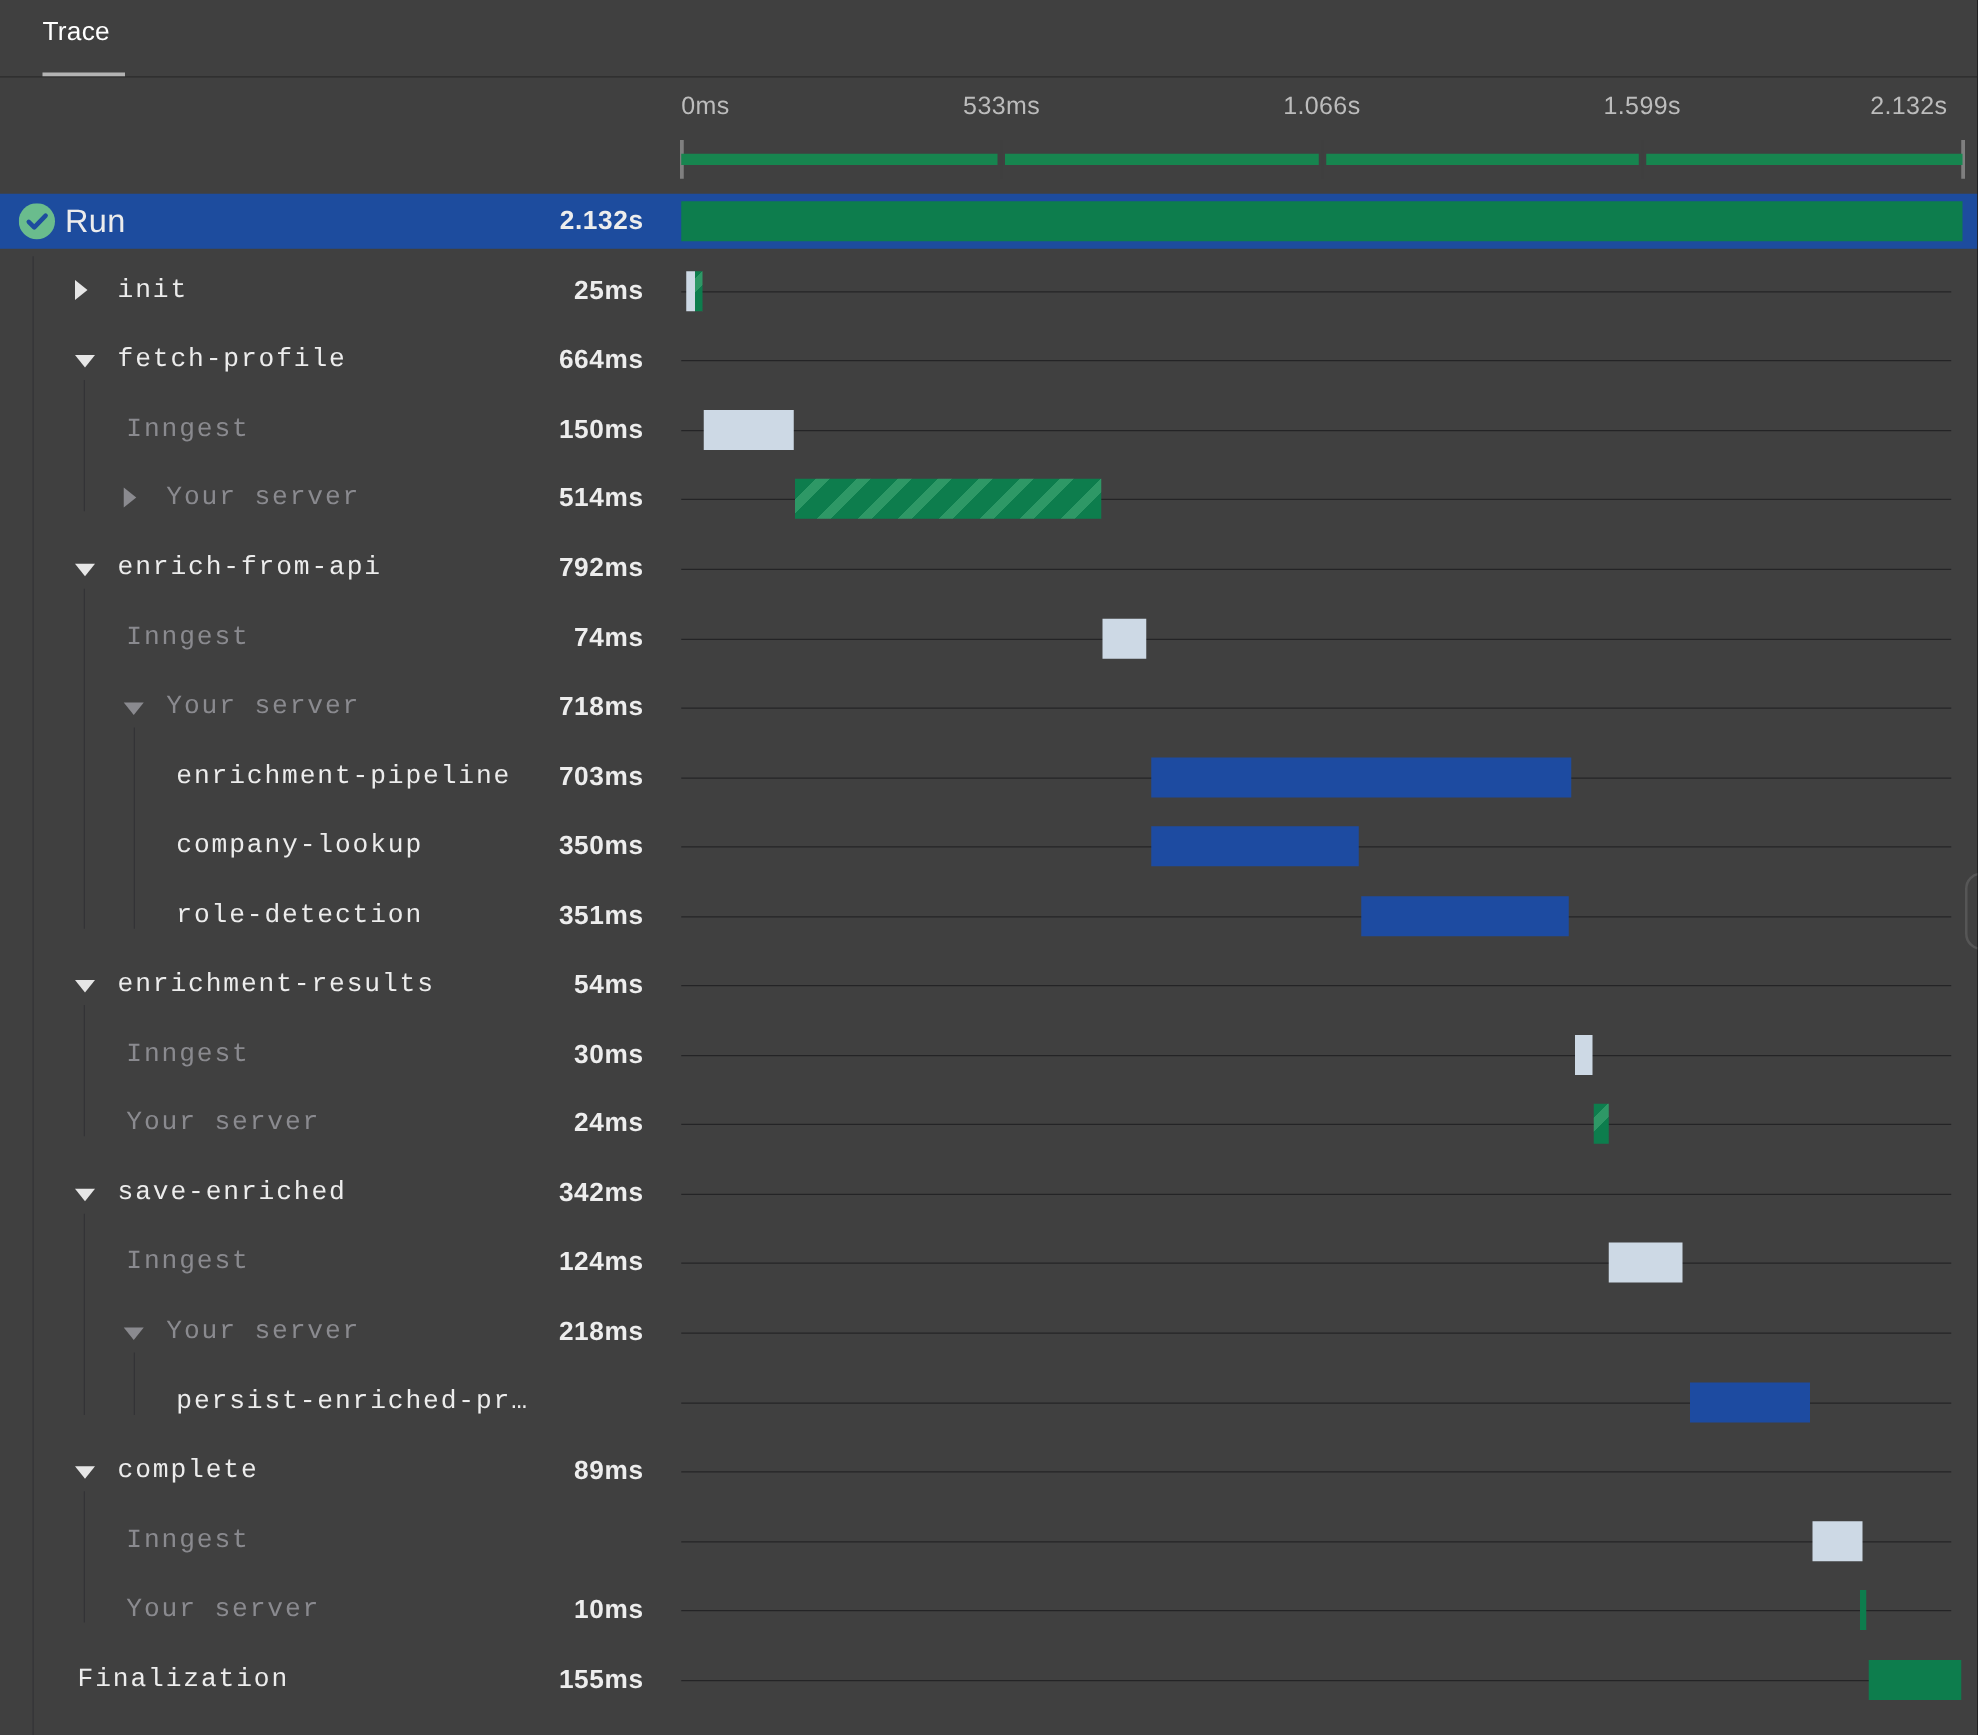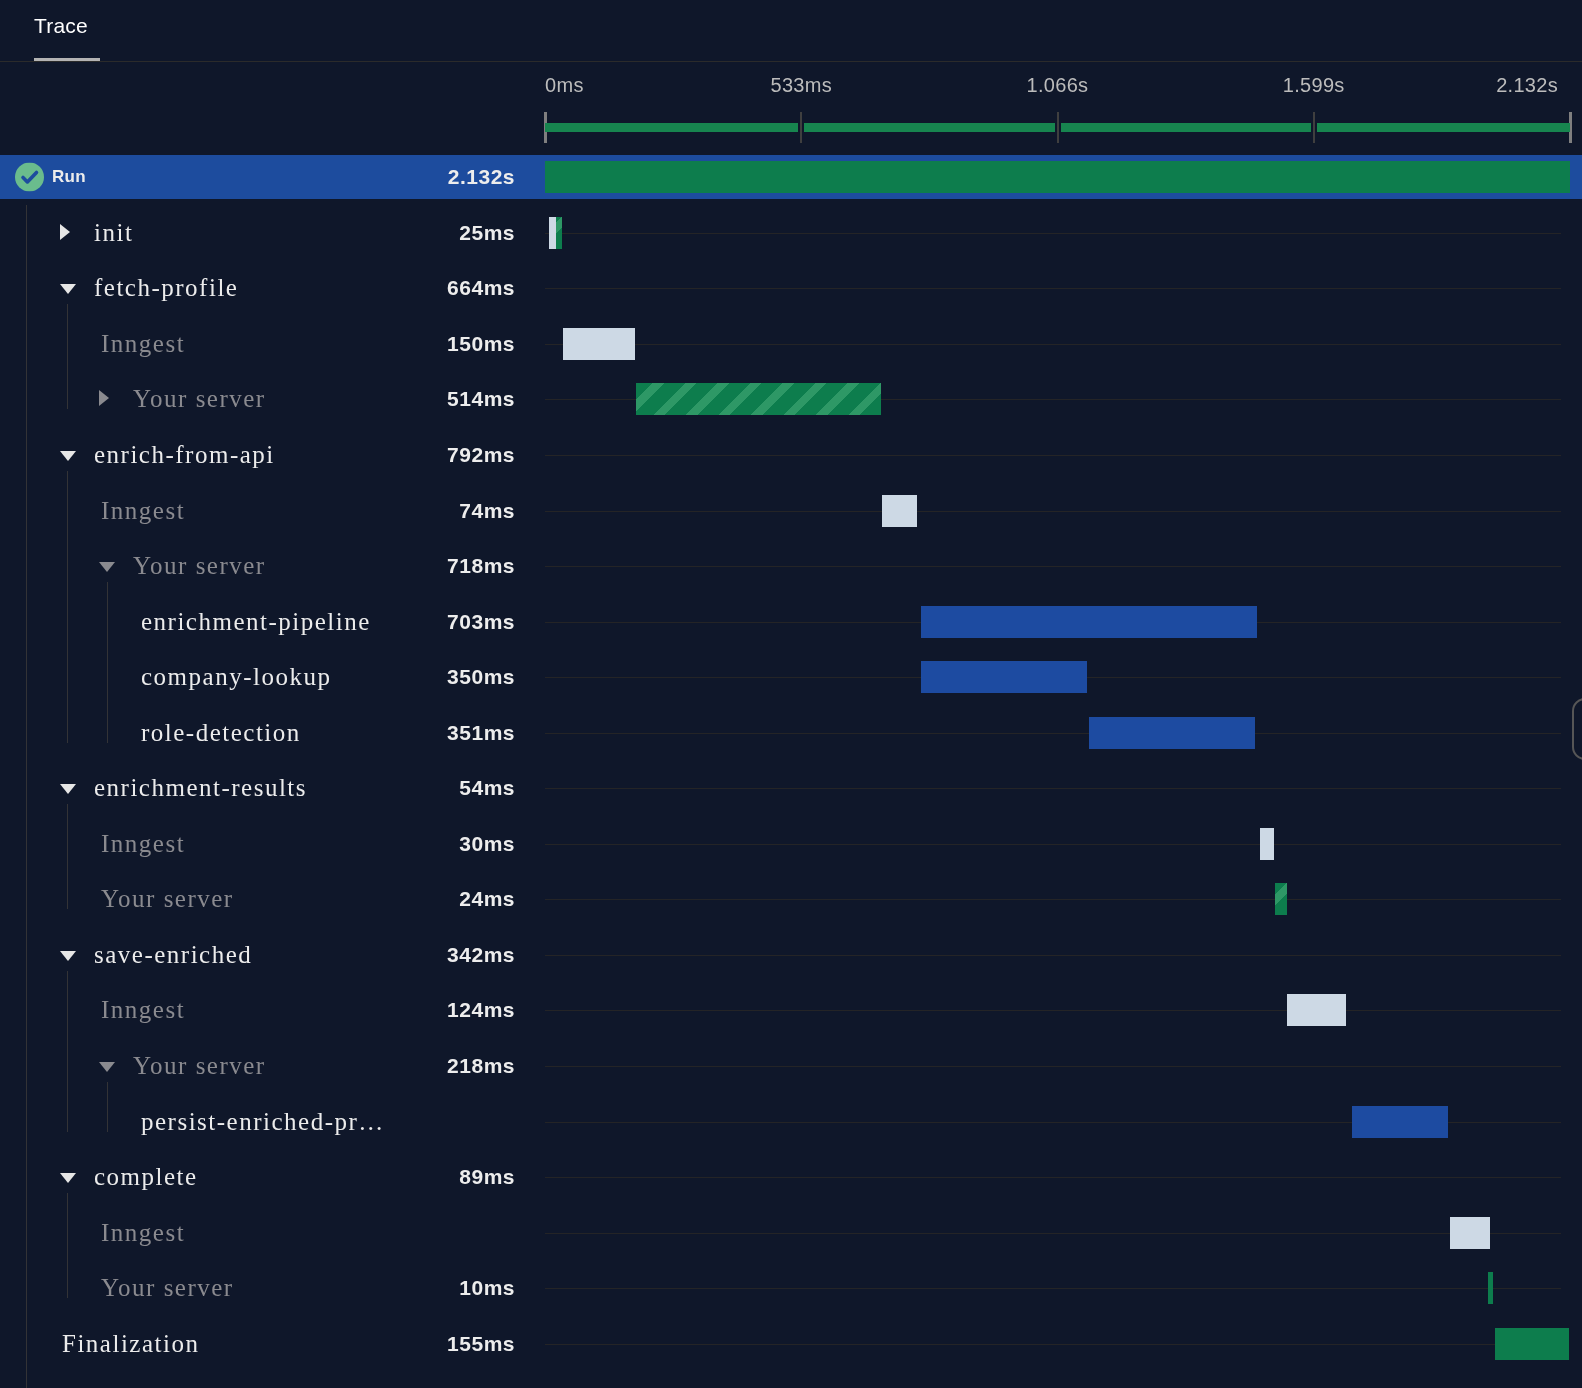--- a/index.html
+++ b/index.html
@@ -1,38 +1,38 @@
 <!DOCTYPE html>
 <html><head>
 <meta charset="utf-8">
 <style>
   html,body{margin:0;padding:0;background:#0b0b0c;}
-  .app{position:relative;width:1582px;height:1388px;background:#0f172a;overflow:hidden;
+  .app{position:relative;width:1582px;height:1388px;background:#404040;overflow:hidden;
        font-family:"Liberation Sans",sans-serif;}
   
   .header{position:absolute;left:0;top:0;width:1582px;height:61px;border-bottom:1px solid #2b2b2b;}
   .tab{position:absolute;left:34px;top:14px;height:47px;cursor:pointer;}
   .tab-label{color:#ffffff;font-size:21px;font-weight:500;letter-spacing:.2px;}
   .tab-underline{position:absolute;left:0;bottom:0;width:66px;height:3px;background:#b3b3b3;}
   
   .ruler-area{position:absolute;left:0;top:62px;width:1570px;height:93px;}
   .ruler-label{position:absolute;top:12px;font-size:20px;color:#bcbcbc;letter-spacing:.3px;white-space:nowrap;}
   .tick{position:absolute;top:50px;height:31px;}
   .tick-end{width:3px;background:#7f7f7f;}
   .tick-mid{width:2px;background:#3f3f3f;}
   .minimap-seg{position:absolute;top:61px;height:9px;background:var(--minimap);}
   
   .row{position:absolute;left:0;width:1582px;cursor:pointer;}
   .row.selected{background:var(--accent-blue);}
   .row-line{position:absolute;left:545px;width:1016px;height:1px;top:50%;background:#242426;}
   .row-label{position:absolute;top:50%;transform:translateY(-50%);
-             font-family:Liberation Serif, serif;font-size:25px;letter-spacing:1.5px;
+             font-family:Liberation Mono, monospace;font-size:21px;letter-spacing:1.5px;
              color:#ececec;white-space:nowrap;}
   .row-label.muted{color:#8a8a8f;}
-  .row-label.sans{font-family:"Liberation Sans",sans-serif;font-size:17px;font-weight:700;letter-spacing:.3px;}
+  .row-label.sans{font-family:"Liberation Sans",sans-serif;font-size:26px;font-weight:400;letter-spacing:.3px;}
   .row-duration{position:absolute;left:0;width:515px;top:50%;transform:translateY(-50%);
                 text-align:right;font-size:21px;font-weight:bold;color:#ededed;letter-spacing:.5px;}
   .arrow{position:absolute;top:50%;width:0;height:0;}
   .arrow-down{transform:translateY(-4px);border-left:8px solid transparent;border-right:8px solid transparent;border-top:10px solid #e6e6e6;}
   .arrow-right{transform:translateY(-9px);border-top:8px solid transparent;border-bottom:8px solid transparent;border-left:10px solid #e6e6e6;}
   .arrow.muted-arrow.arrow-down{border-top-color:#8a8a8f;}
   .arrow.muted-arrow.arrow-right{border-left-color:#8a8a8f;}
   .check-badge{position:absolute;left:15px;top:50%;transform:translateY(-50%);width:29px;height:29px;}
   
   .bar{position:absolute;top:50%;transform:translateY(-50%);height:32px;}

